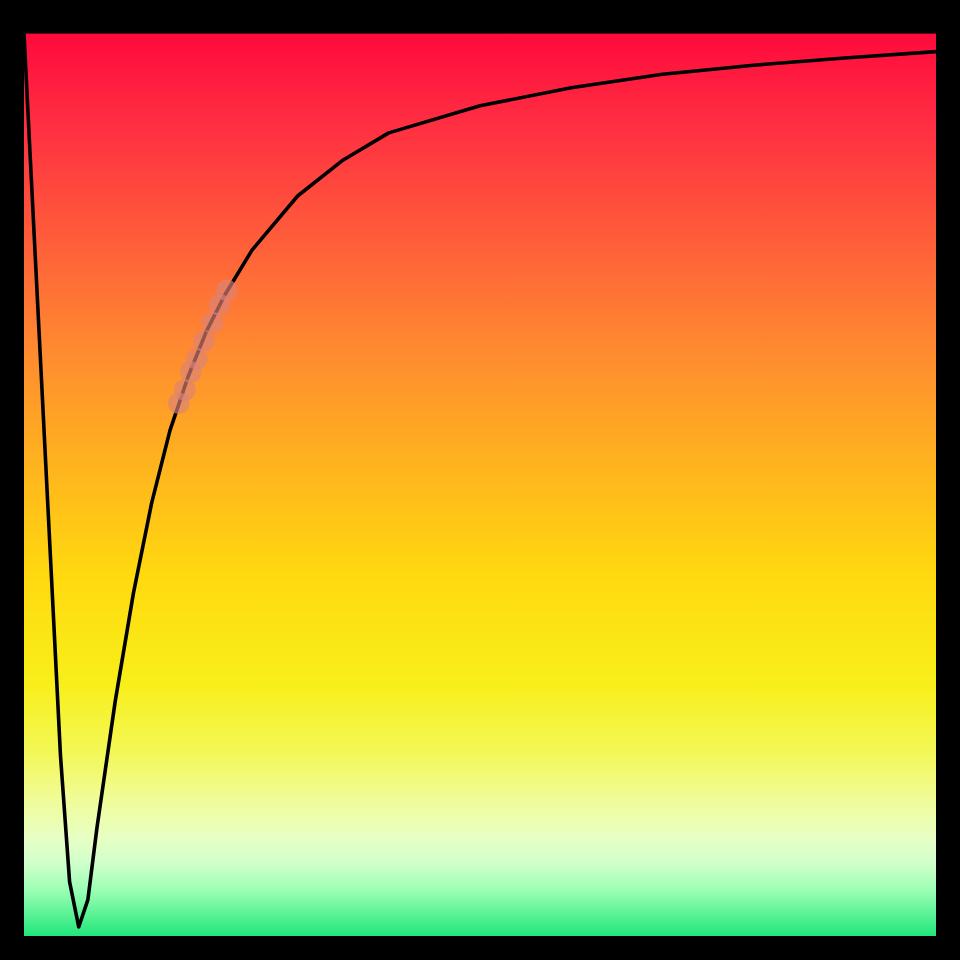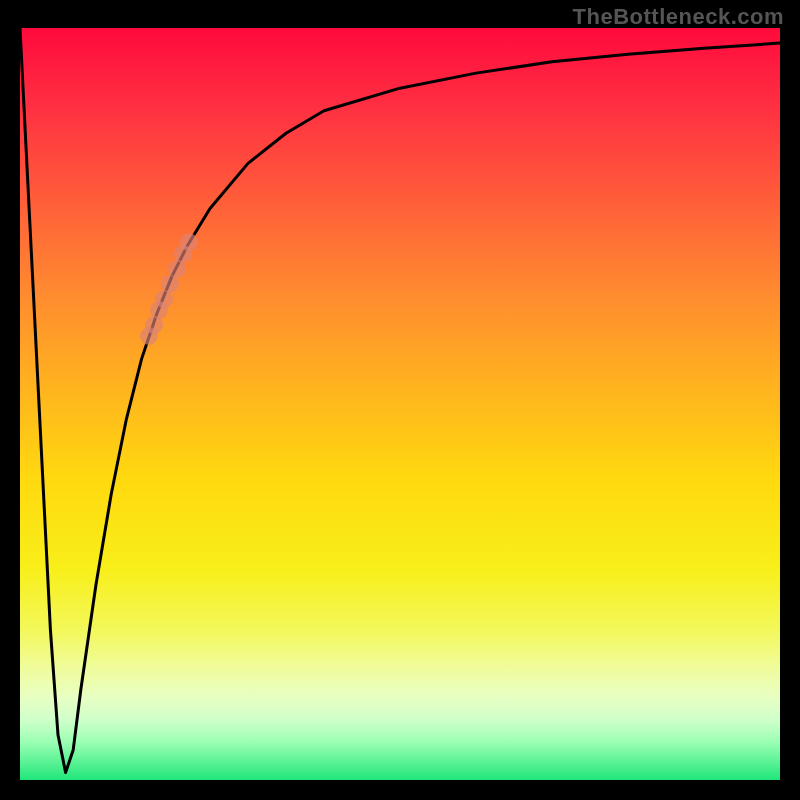--- a/index.html
+++ b/index.html
@@ -62,21 +62,20 @@
     margin-left: -9px;
     margin-top: -9px;
     border-radius: 50%;
     background: rgba(220,130,120,0.65);
   }
 </style>
 </head>
 <body>
 
 <div class="frame">
-  <div class="source">TheBottleneck.com</div>
   <div class="plot">
     <div class="gradient"></div>
     <svg class="curve-layer" viewBox="0 0 760 752" preserveAspectRatio="none">
       <path id="curve-path" fill="none" stroke="#000" stroke-width="3" stroke-linejoin="round" stroke-linecap="round" d="M0.00 0.00 L15.20 300.80 L30.40 601.60 L38.00 706.88 L45.60 744.48 L53.20 721.92 L60.80 661.76 L76.00 556.48 L91.20 466.24 L106.40 391.04 L121.60 330.88 L136.80 285.76 L152.00 248.16 L167.20 218.08 L190.00 180.48 L228.00 135.36 L266.00 105.28 L304.00 82.72 L380.00 60.16 L456.00 45.12 L532.00 33.84 L608.00 26.32 L684.00 20.30 L760.00 15.04"></path>
     </svg>
     <div class="markers" id="markers">
         <div class="dot" style="left: 129.2px; top: 308.32px;"></div>
         <div class="dot" style="left: 133.76px; top: 297.04px;"></div>
         <div class="dot" style="left: 139.08px; top: 282px;"></div>
         <div class="dot" style="left: 144.4px; top: 270.72px;"></div>

